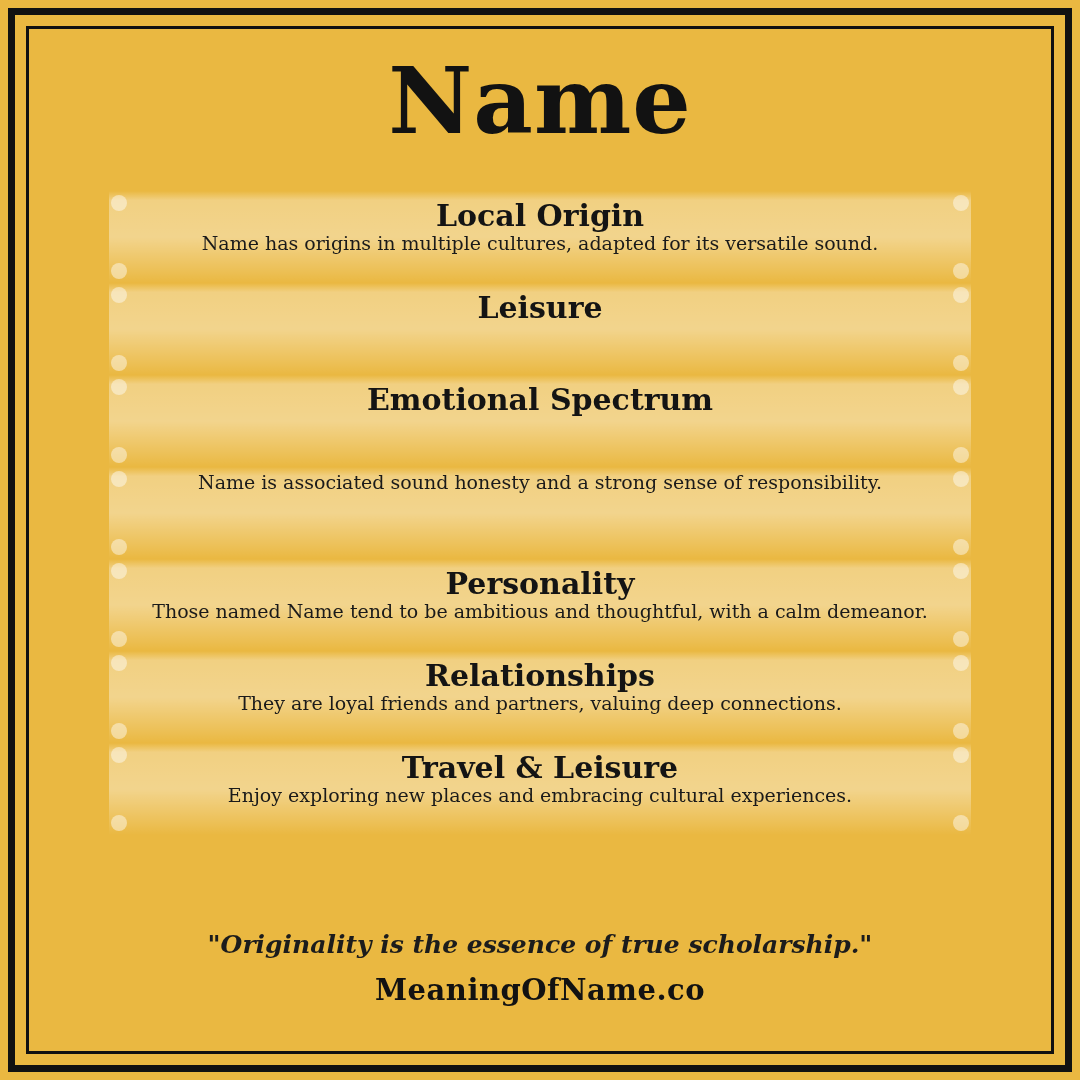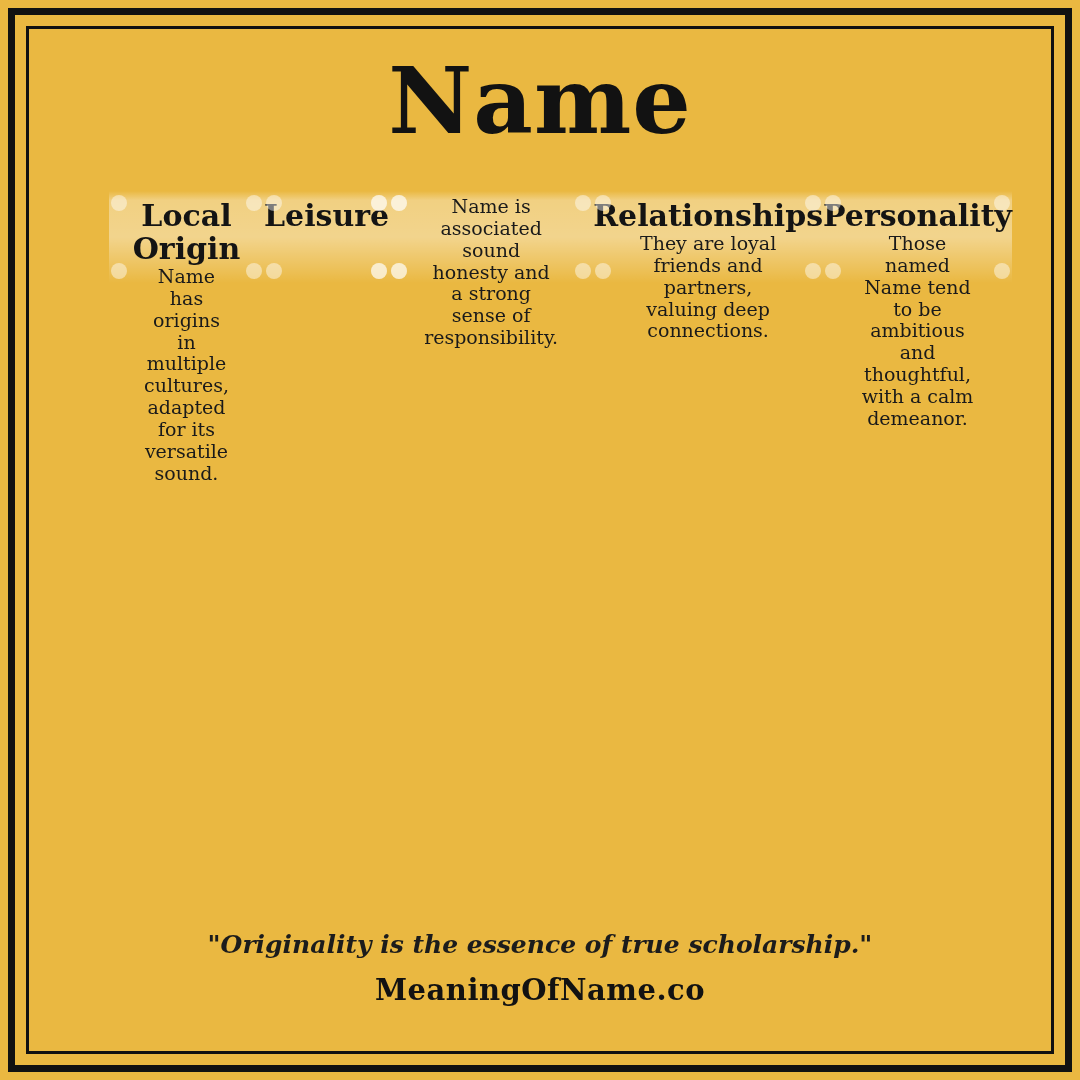--- a/index.html
+++ b/index.html
@@ -60,21 +60,21 @@
     color: #121212;
     letter-spacing: 1px;
     margin-top: 22px;
     text-align: center;
     width: 100%;
   }
   .sections {
     margin-top: 44px;
     width: 862px;
     display: flex;
-    flex-direction: row;
+    flex-direction: column;
     gap: 0px;
   }
   .section {
     position: relative;
     height: 92px;
     box-sizing: border-box;
     padding-top: 4px;
     background: linear-gradient(to bottom,
         rgba(255,255,255,0.00) 0%,
         rgba(255,255,255,0.34) 10%,
@@ -163,48 +163,57 @@
         <span class="nub bl"></span>
         <span class="nub br"></span>
         <div class="section-heading">Leisure</div>
       </div>
 
       <div class="section">
         <span class="nub tl"></span>
         <span class="nub tr"></span>
         <span class="nub bl"></span>
         <span class="nub br"></span>
+        <div class="section-heading">Emotional Spectrum</div>
       </div>
 
       <div class="section">
         <span class="nub tl"></span>
         <span class="nub tr"></span>
         <span class="nub bl"></span>
         <span class="nub br"></span>
         <div class="section-text">Name is associated sound honesty and a strong sense of responsibility.</div>
+      </div>
+
+      <div class="section">
+        <span class="nub tl"></span>
+        <span class="nub tr"></span>
+        <span class="nub bl"></span>
+        <span class="nub br"></span>
+        <div class="section-heading">Personality</div>
+        <div class="section-text">Those named Name tend to be ambitious and thoughtful, with a calm demeanor.</div>
       </div>
 
       <div class="section">
         <span class="nub tl"></span>
         <span class="nub tr"></span>
         <span class="nub bl"></span>
         <span class="nub br"></span>
         <div class="section-heading">Relationships</div>
         <div class="section-text">They are loyal friends and partners, valuing deep connections.</div>
       </div>
 
       <div class="section">
         <span class="nub tl"></span>
         <span class="nub tr"></span>
         <span class="nub bl"></span>
         <span class="nub br"></span>
-        <div class="section-heading">Personality</div>
-        <div class="section-text">Those named Name tend to be ambitious and thoughtful, with a calm demeanor.</div>
-      </div>
-
+        <div class="section-heading">Travel &amp; Leisure</div>
+        <div class="section-text">Enjoy exploring new places and embracing cultural experiences.</div>
+      </div>
 
     </div>
 
     <div class="spacer"></div>
 
     <div class="quote">"Originality is the essence of true scholarship."</div>
     <div class="site">MeaningOfName.co</div>
 
   </div>
 </div>

